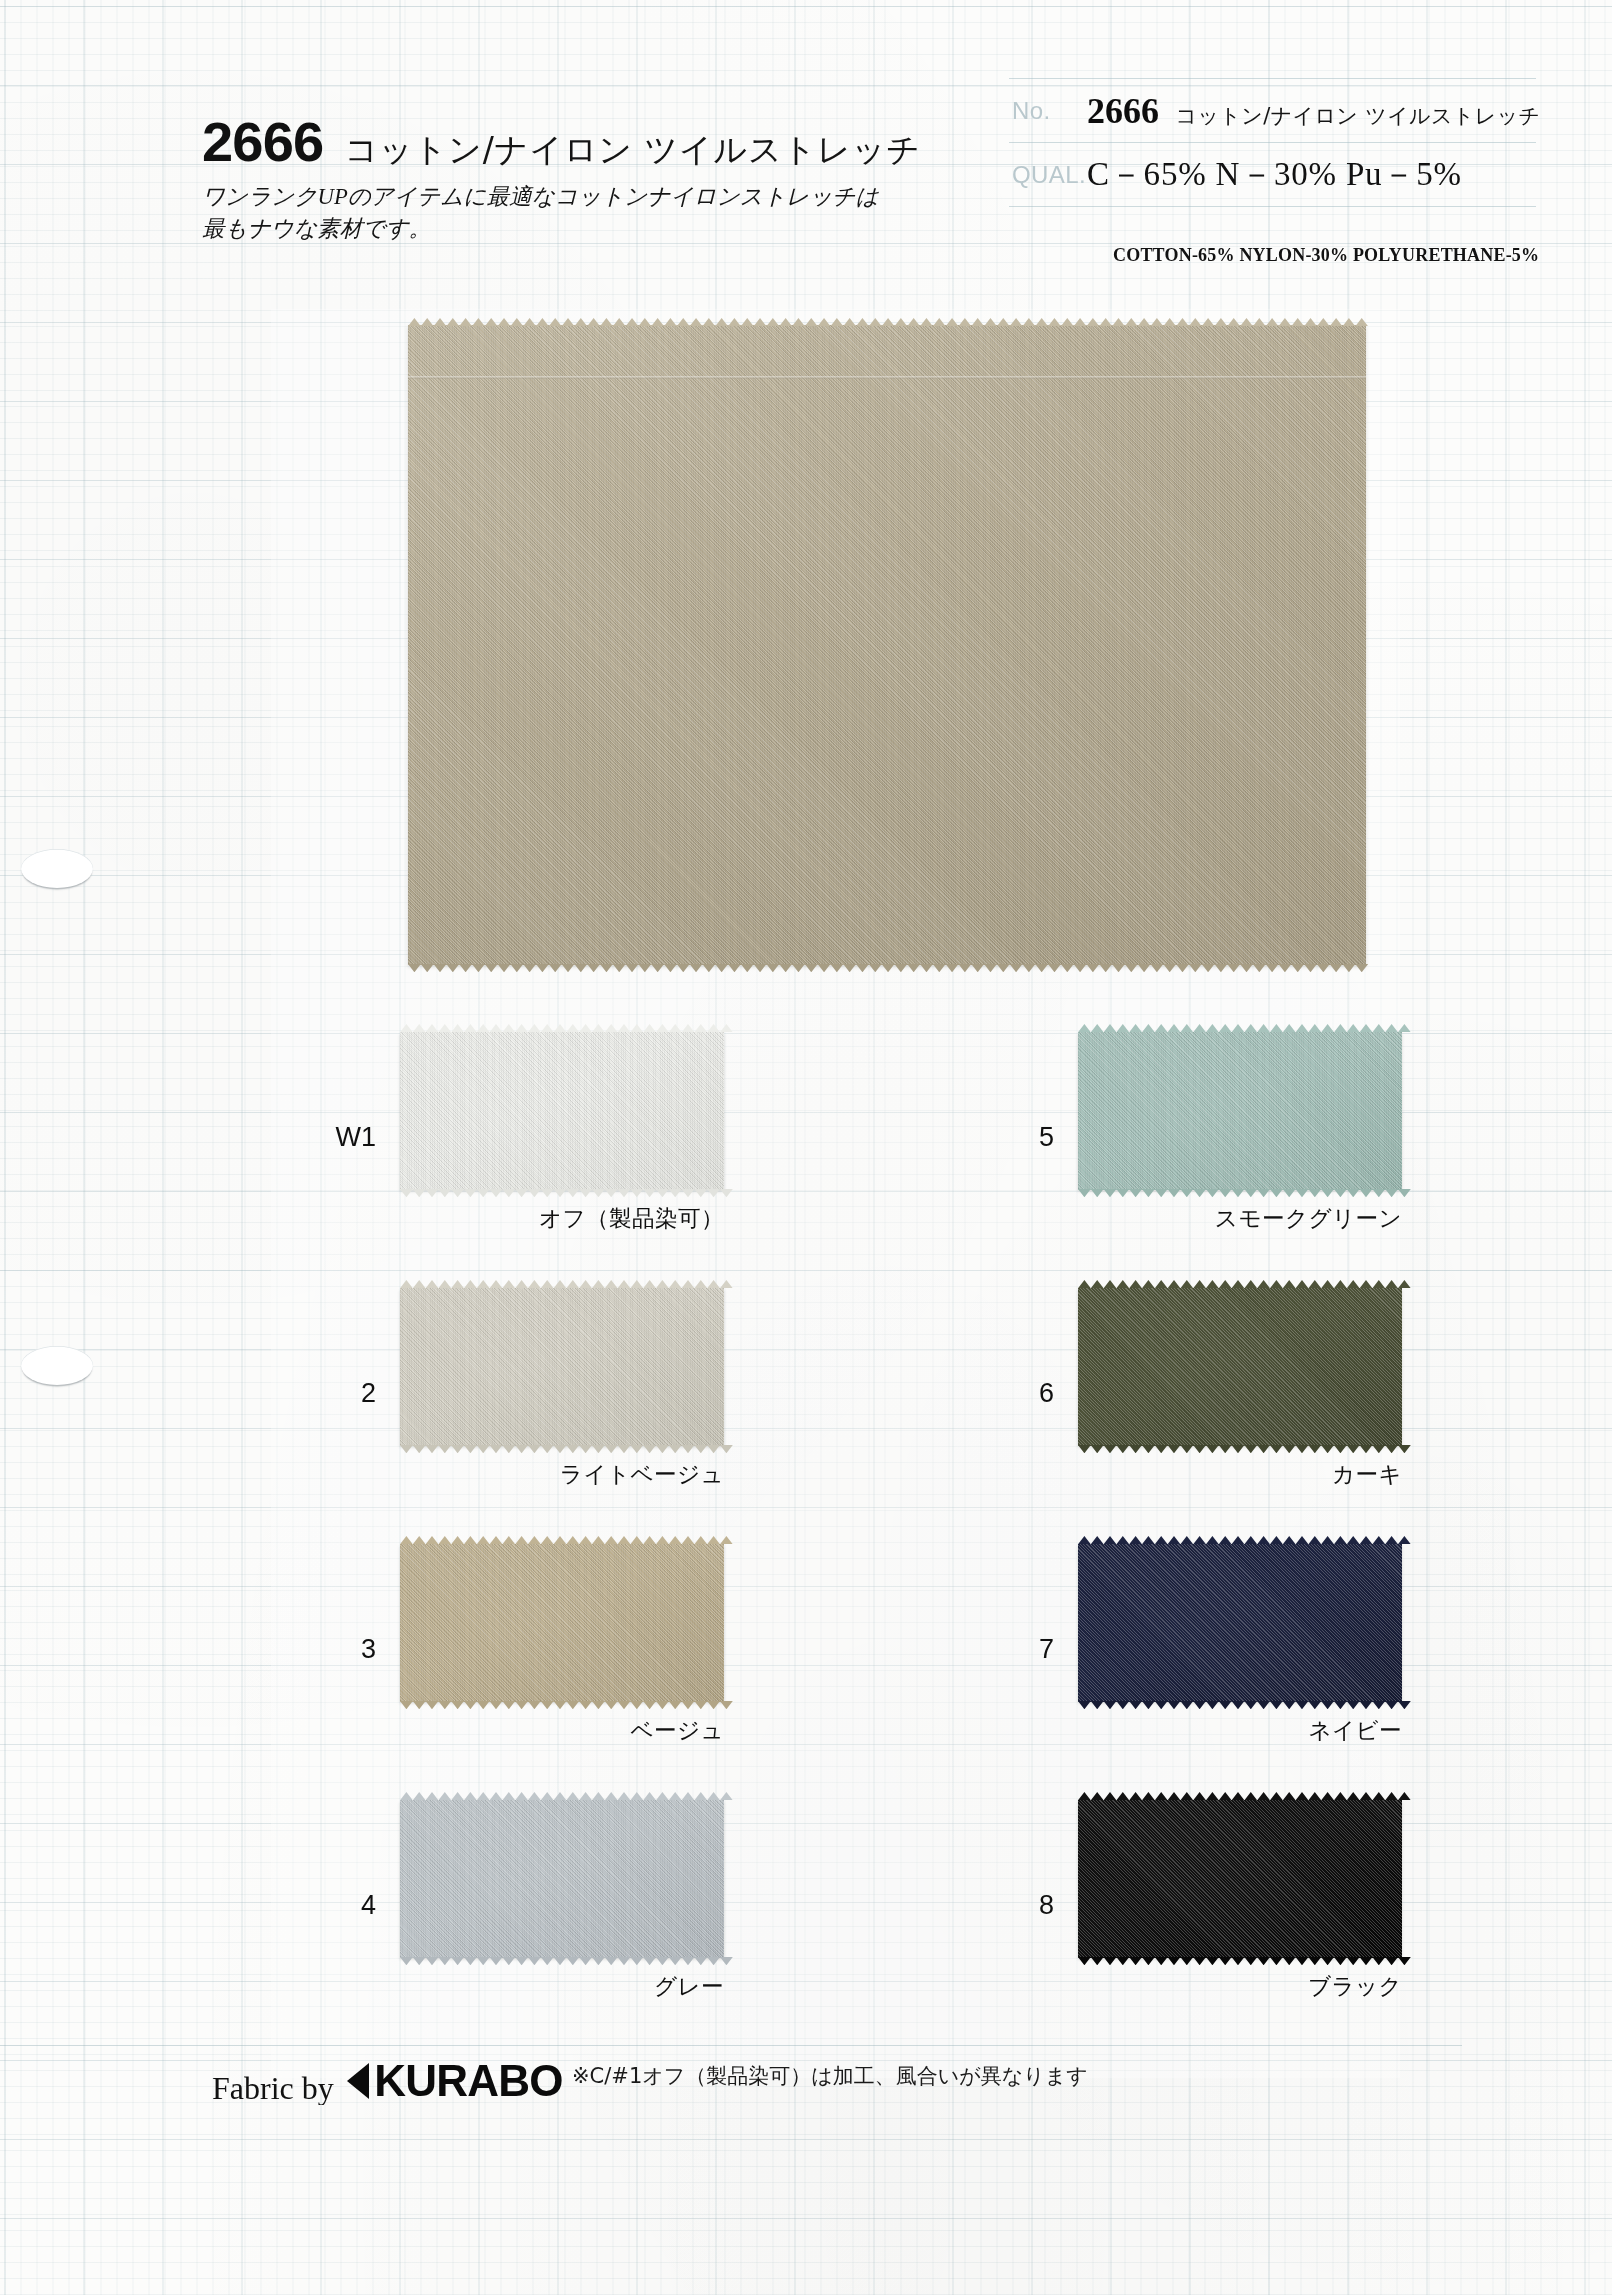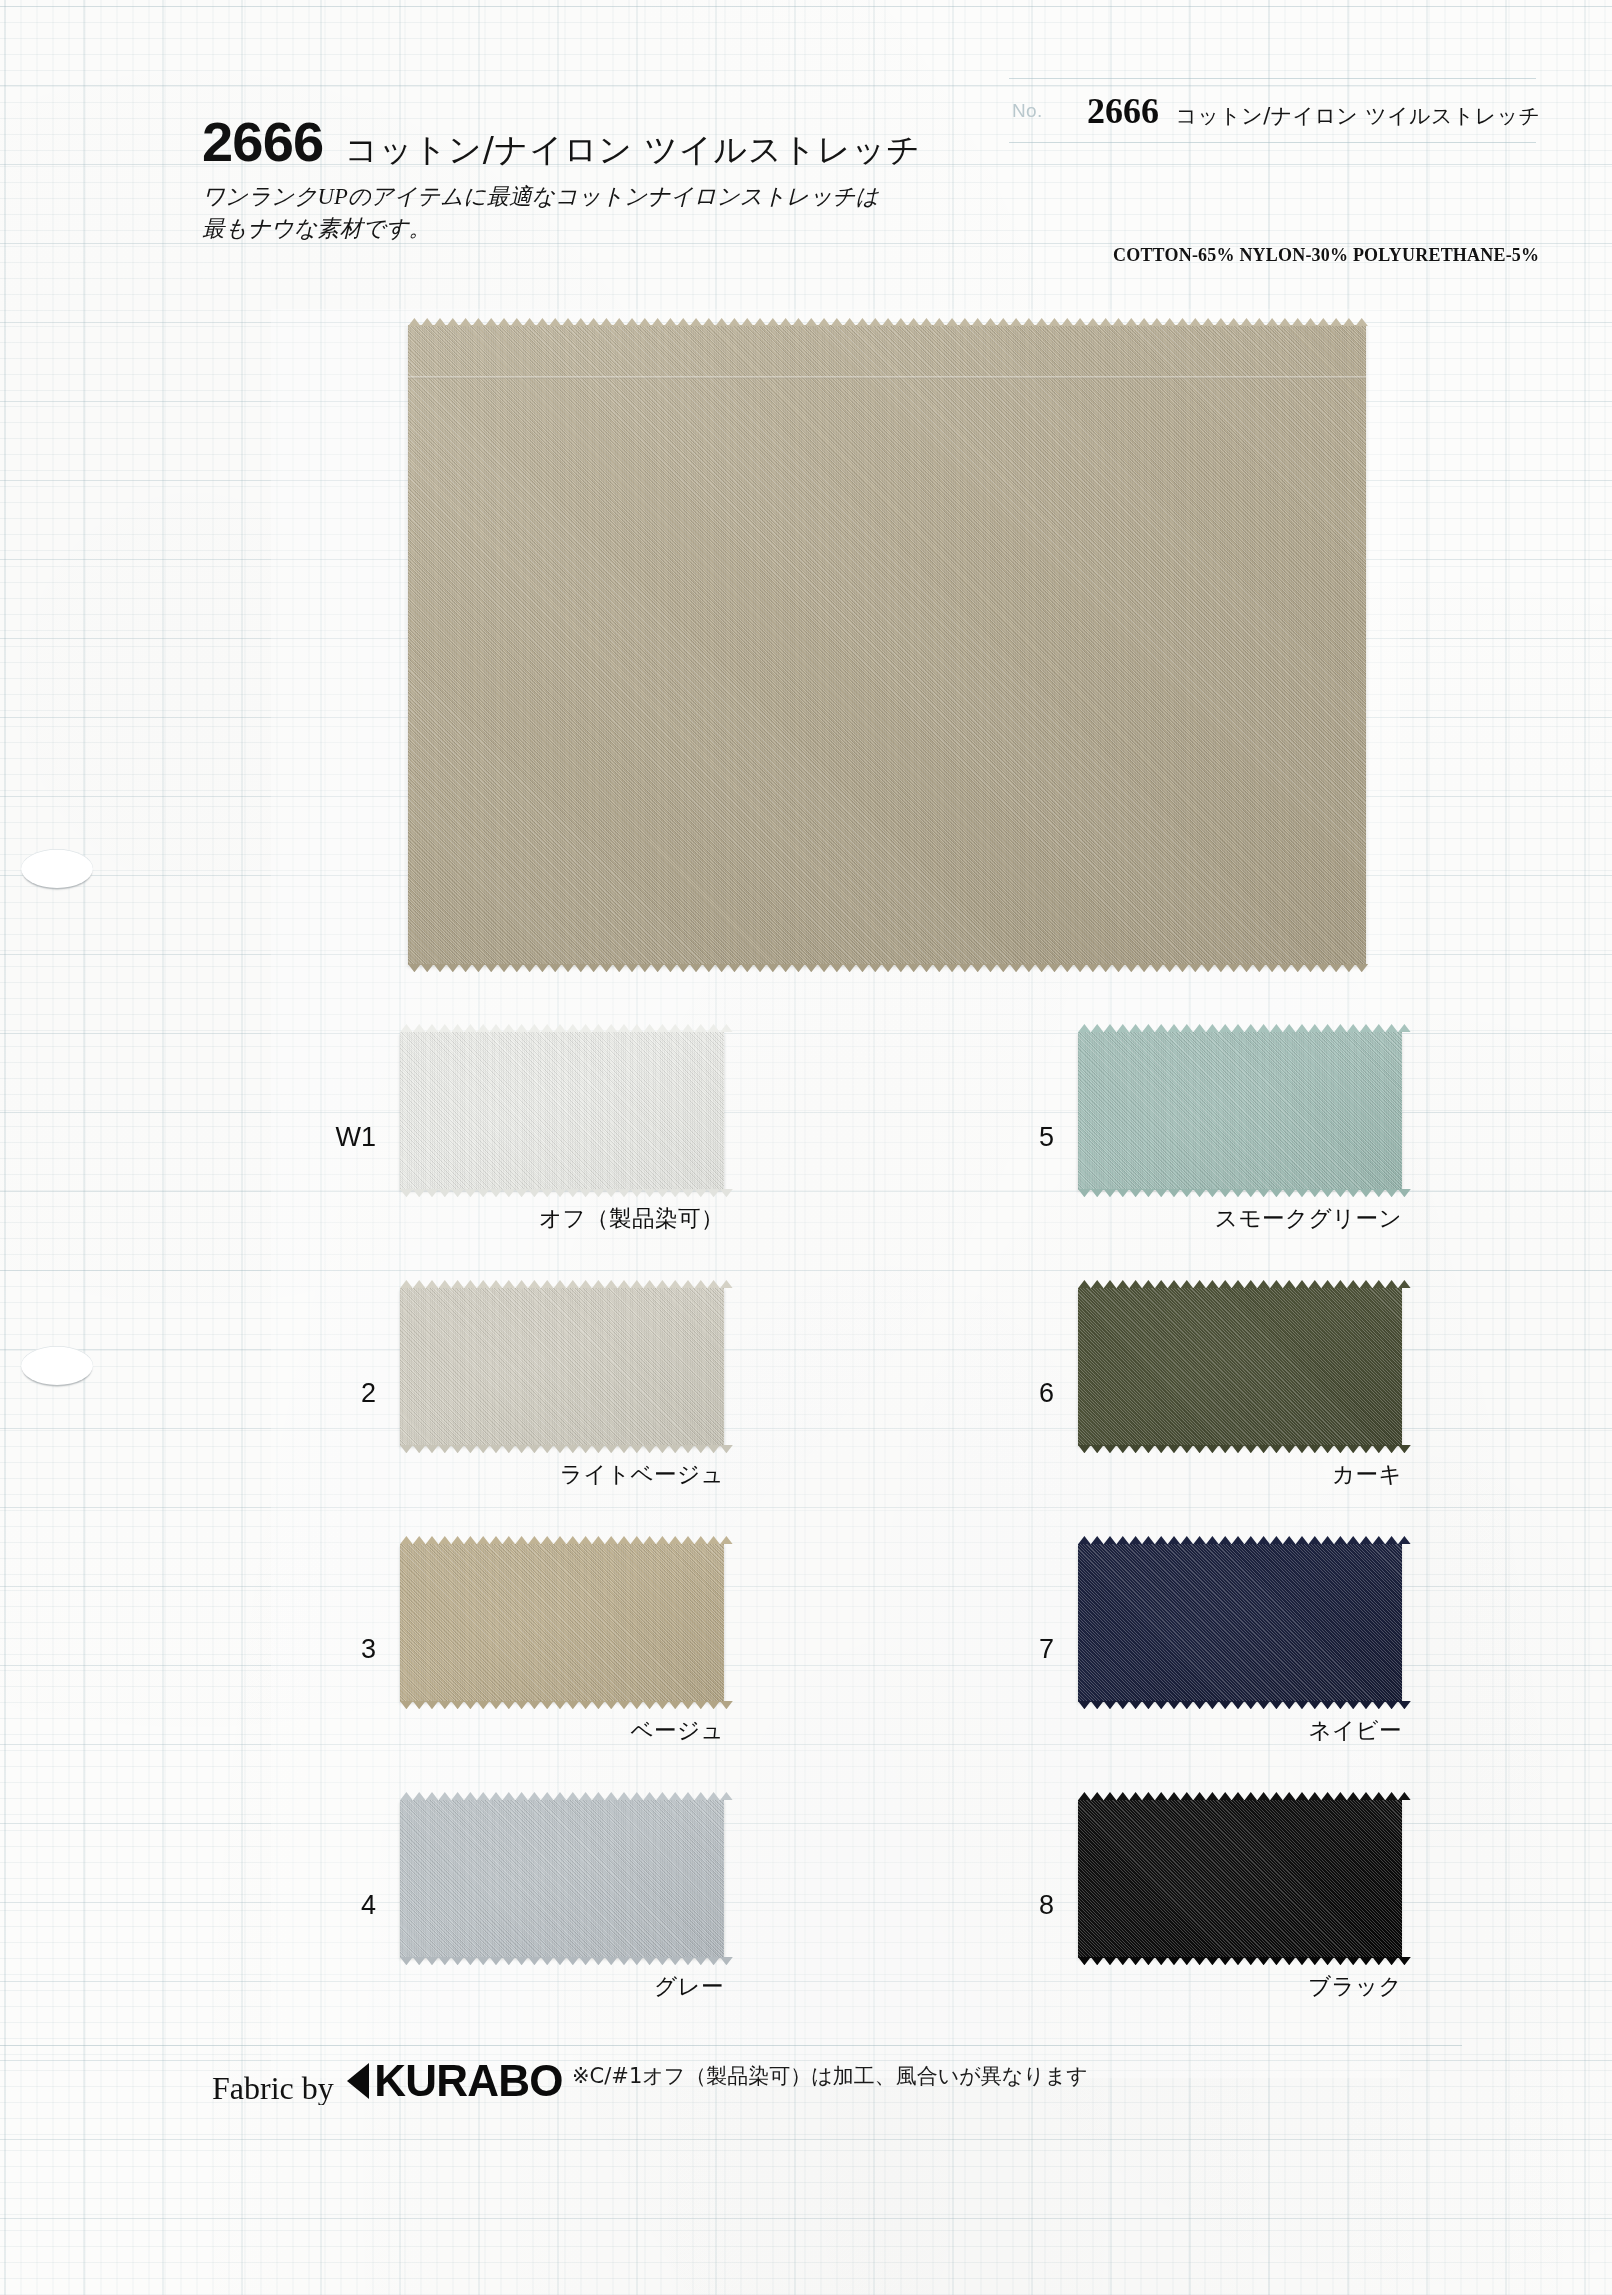--- a/index.html
+++ b/index.html
@@ -92,21 +92,21 @@
     position:absolute;left:1009px;top:78px;width:527px;
   }
   .spec-row{
     display:flex;align-items:center;
     border-bottom:0.8px solid rgba(165,190,196,.55);
     min-height:63px;
   }
   .spec-row:first-child{border-top:0.8px solid rgba(165,190,196,.55);}
   .spec-label{
     width:75px;flex:none;
-    font-size:19px;color:#b9c8cd;letter-spacing:0.4px;
+    font-size:24px;color:#b9c8cd;letter-spacing:0.4px;
     font-family:"Liberation Sans","DejaVu Sans",sans-serif;
     padding-left:3px;
   }
   .spec-val{
     flex:1;display:flex;align-items:baseline;gap:16.6px;white-space:nowrap;
   }
   #spec-no-num{
     font-family:"Liberation Serif","DejaVu Serif",serif;
     font-weight:bold;font-size:36px;color:#0d0d0d;letter-spacing:0px;
   }
@@ -256,20 +256,26 @@
 
     <div class="spec-row">
       <div class="spec-label">No.</div>
       <div class="spec-val">
         <span id="spec-no-num">2666</span>
         <span id="spec-no-name">コットン/ナイロン ツイルストレッチ</span>
       </div>
     </div>
 
 
+    <div class="spec-row">
+      <div class="spec-label">QUAL.</div>
+      <div class="spec-val">
+        <span id="spec-qual-val">C－65% N－30% Pu－5%</span>
+      </div>
+    </div>
 
   </div>
 
   <div id="spec-qual-en">COTTON-65% NYLON-30% POLYURETHANE-5%</div>
 </div>
 
 <div class="swatch twill" id="main-swatch" style="background: linear-gradient(160deg, rgb(195, 186, 163) 0%, rgb(182, 172, 147) 42%, rgb(167, 157, 132) 100%);"></div>
 <svg width="958" height="8.3" style="position: absolute; left: 408px; width: 100%; pointer-events: none; bottom: -7.5px; top: 964px;" viewBox="0 0 2142 11">
     <path d="M0,0 L8.5,11 L17,0 L25.5,11 L34,0 L42.5,11 L51,0 L59.5,11 L68,0 L76.5,11 L85,0 L93.5,11 L102,0 L110.5,11 L119,0 L127.5,11 L136,0 L144.5,11 L153,0 L161.5,11 L170,0 L178.5,11 L187,0 L195.5,11 L204,0 L212.5,11 L221,0 L229.5,11 L238,0 L246.5,11 L255,0 L263.5,11 L272,0 L280.5,11 L289,0 L297.5,11 L306,0 L314.5,11 L323,0 L331.5,11 L340,0 L348.5,11 L357,0 L365.5,11 L374,0 L382.5,11 L391,0 L399.5,11 L408,0 L416.5,11 L425,0 L433.5,11 L442,0 L450.5,11 L459,0 L467.5,11 L476,0 L484.5,11 L493,0 L501.5,11 L510,0 L518.5,11 L527,0 L535.5,11 L544,0 L552.5,11 L561,0 L569.5,11 L578,0 L586.5,11 L595,0 L603.5,11 L612,0 L620.5,11 L629,0 L637.5,11 L646,0 L654.5,11 L663,0 L671.5,11 L680,0 L688.5,11 L697,0 L705.5,11 L714,0 L722.5,11 L731,0 L739.5,11 L748,0 L756.5,11 L765,0 L773.5,11 L782,0 L790.5,11 L799,0 L807.5,11 L816,0 L824.5,11 L833,0 L841.5,11 L850,0 L858.5,11 L867,0 L875.5,11 L884,0 L892.5,11 L901,0 L909.5,11 L918,0 L926.5,11 L935,0 L943.5,11 L952,0 L960.5,11 L969,0 L977.5,11 L986,0 L994.5,11 L1003,0 L1011.5,11 L1020,0 L1028.5,11 L1037,0 L1045.5,11 L1054,0 L1062.5,11 L1071,0 L1079.5,11 L1088,0 L1096.5,11 L1105,0 L1113.5,11 L1122,0 L1130.5,11 L1139,0 L1147.5,11 L1156,0 L1164.5,11 L1173,0 L1181.5,11 L1190,0 L1198.5,11 L1207,0 L1215.5,11 L1224,0 L1232.5,11 L1241,0 L1249.5,11 L1258,0 L1266.5,11 L1275,0 Z" fill="#a79d84"></path>
   </svg>

